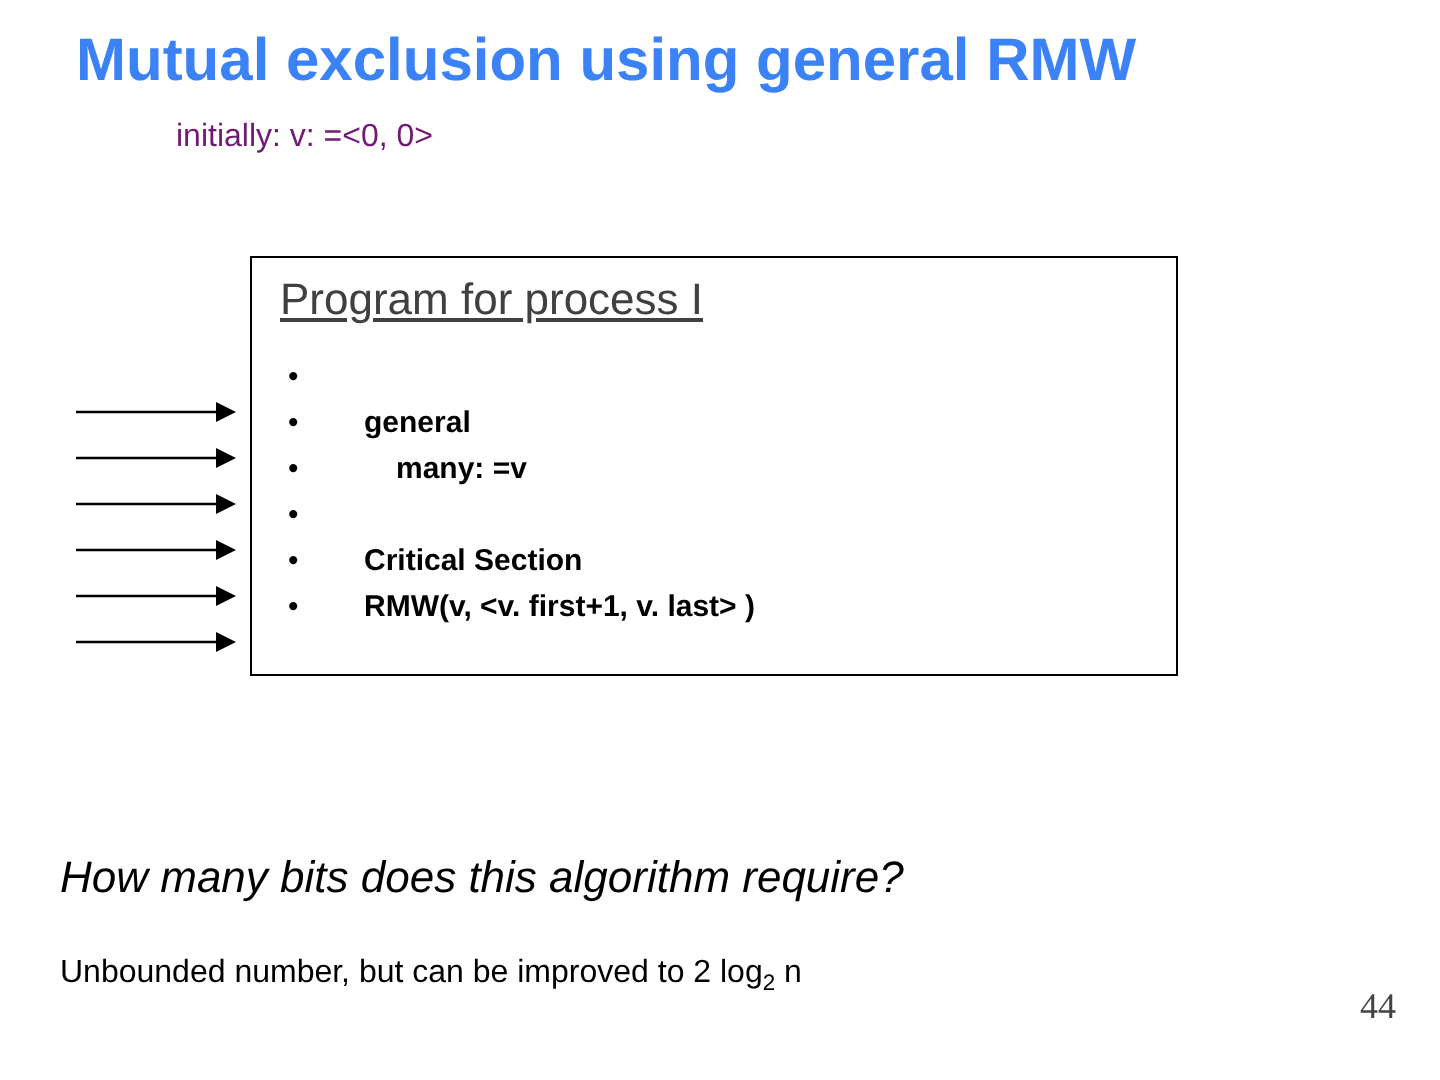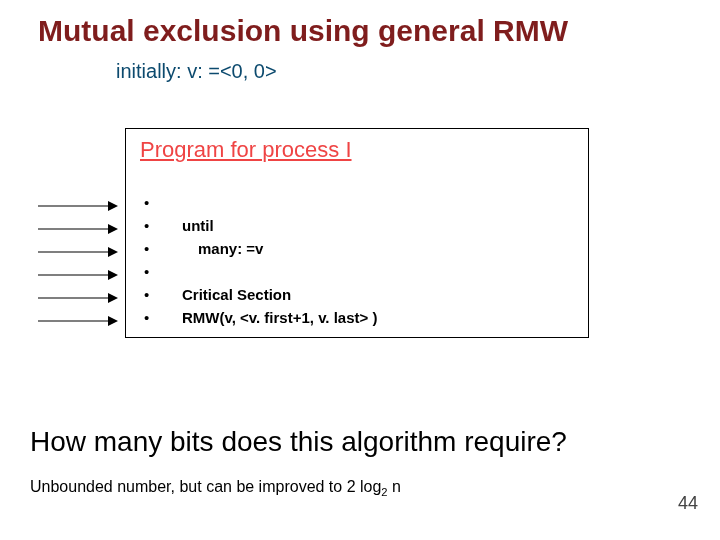--- a/index.html
+++ b/index.html
@@ -8,42 +8,42 @@
       height: 540px;
       background: #ffffff;
       font-family: "Comic Sans MS", cursive, sans-serif;
       position: relative;
       overflow: hidden;
     }
     .title {
       font-size: 30px;
       font-weight: bold;
       padding: 14px 30px 6px 38px;
-      color: #7f1d1d;
+      color: #3b82f6;
     }
     .subtitle {
-      font-size: 20px;
-      padding-left: 116px;
+      font-size: 16px;
+      padding-left: 88px;
       margin-top: 6px;
-      color: #0c4a6e;
+      color: #701a75;
     }
     .program-box {
       position: absolute;
       left: 125px;
       top: 128px;
       width: 464px;
       height: 210px;
       border: 1.5px solid #000;
       padding: 8px 14px 12px 14px;
     }
     .program-title {
       font-size: 22px;
       text-decoration: underline;
-      margin-bottom: 28px;
-      color: #ef4444;
+      margin-bottom: 14px;
+      color: #404040;
     }
     .code-lines {
       padding-left: 4px;
     }
     .code-line {
       display: flex;
       align-items: center;
       font-size: 15px;
       font-weight: bold;
       color: #000;
@@ -67,37 +67,38 @@
       align-items: center;
     }
     .arrow-svg {
       width: 82px;
       height: 14px;
     }
     .question {
       position: absolute;
       left: 30px;
       top: 426px;
-      font-size: 28px;
+      font-size: 22px;
       color: #000;
+      font-style: italic;
     }
     .answer {
       position: absolute;
       left: 30px;
       top: 478px;
       font-size: 16px;
       color: #000;
     }
     .page-num {
       position: absolute;
       right: 22px;
       bottom: 26px;
       font-size: 18px;
       color: #444;
-      font-family: Liberation Sans, sans-serif;
+      font-family: Liberation Serif, serif;
     }
     sub { font-size: 0.7em; vertical-align: sub; }
   </style>
 </head>
 <body>
 
 <div class="title">Mutual exclusion using general RMW</div>
 <div class="subtitle">initially: v: =&lt;0, 0&gt;</div>
 
 <div class="arrows">
@@ -140,21 +141,21 @@
 </div>
 
 <div class="program-box">
   <div class="program-title">Program for process I</div>
   <div class="code-lines">
     <div class="code-line">
         <span class="bullet">•</span>
       </div>
     <div class="code-line">
         <span class="bullet">•</span>
-        <span>until</span>
+        <span>general</span>
       </div>
     <div class="code-line">
         <span class="bullet">•</span>
         <span class="indent">many: =v</span>
       </div>
     <div class="code-line">
         <span class="bullet">•</span>
       </div>
     <div class="code-line">
         <span class="bullet">•</span>

